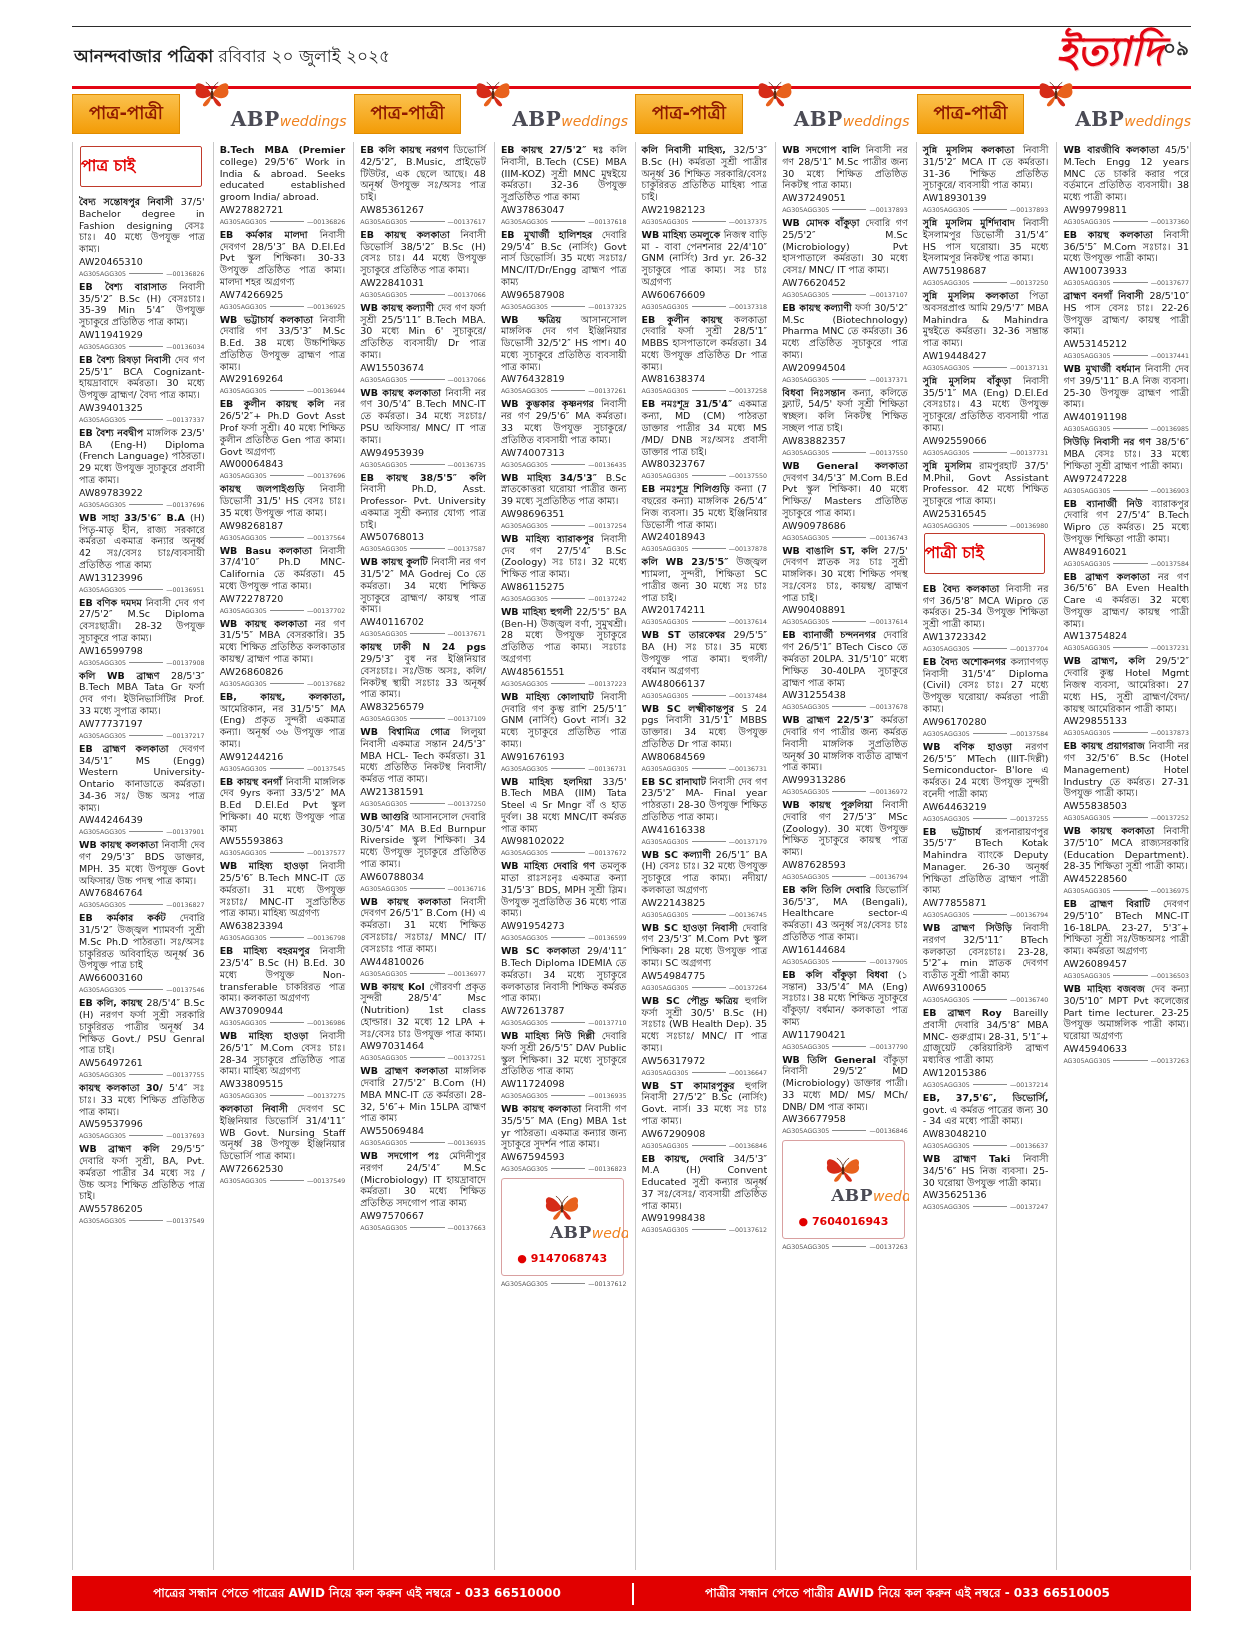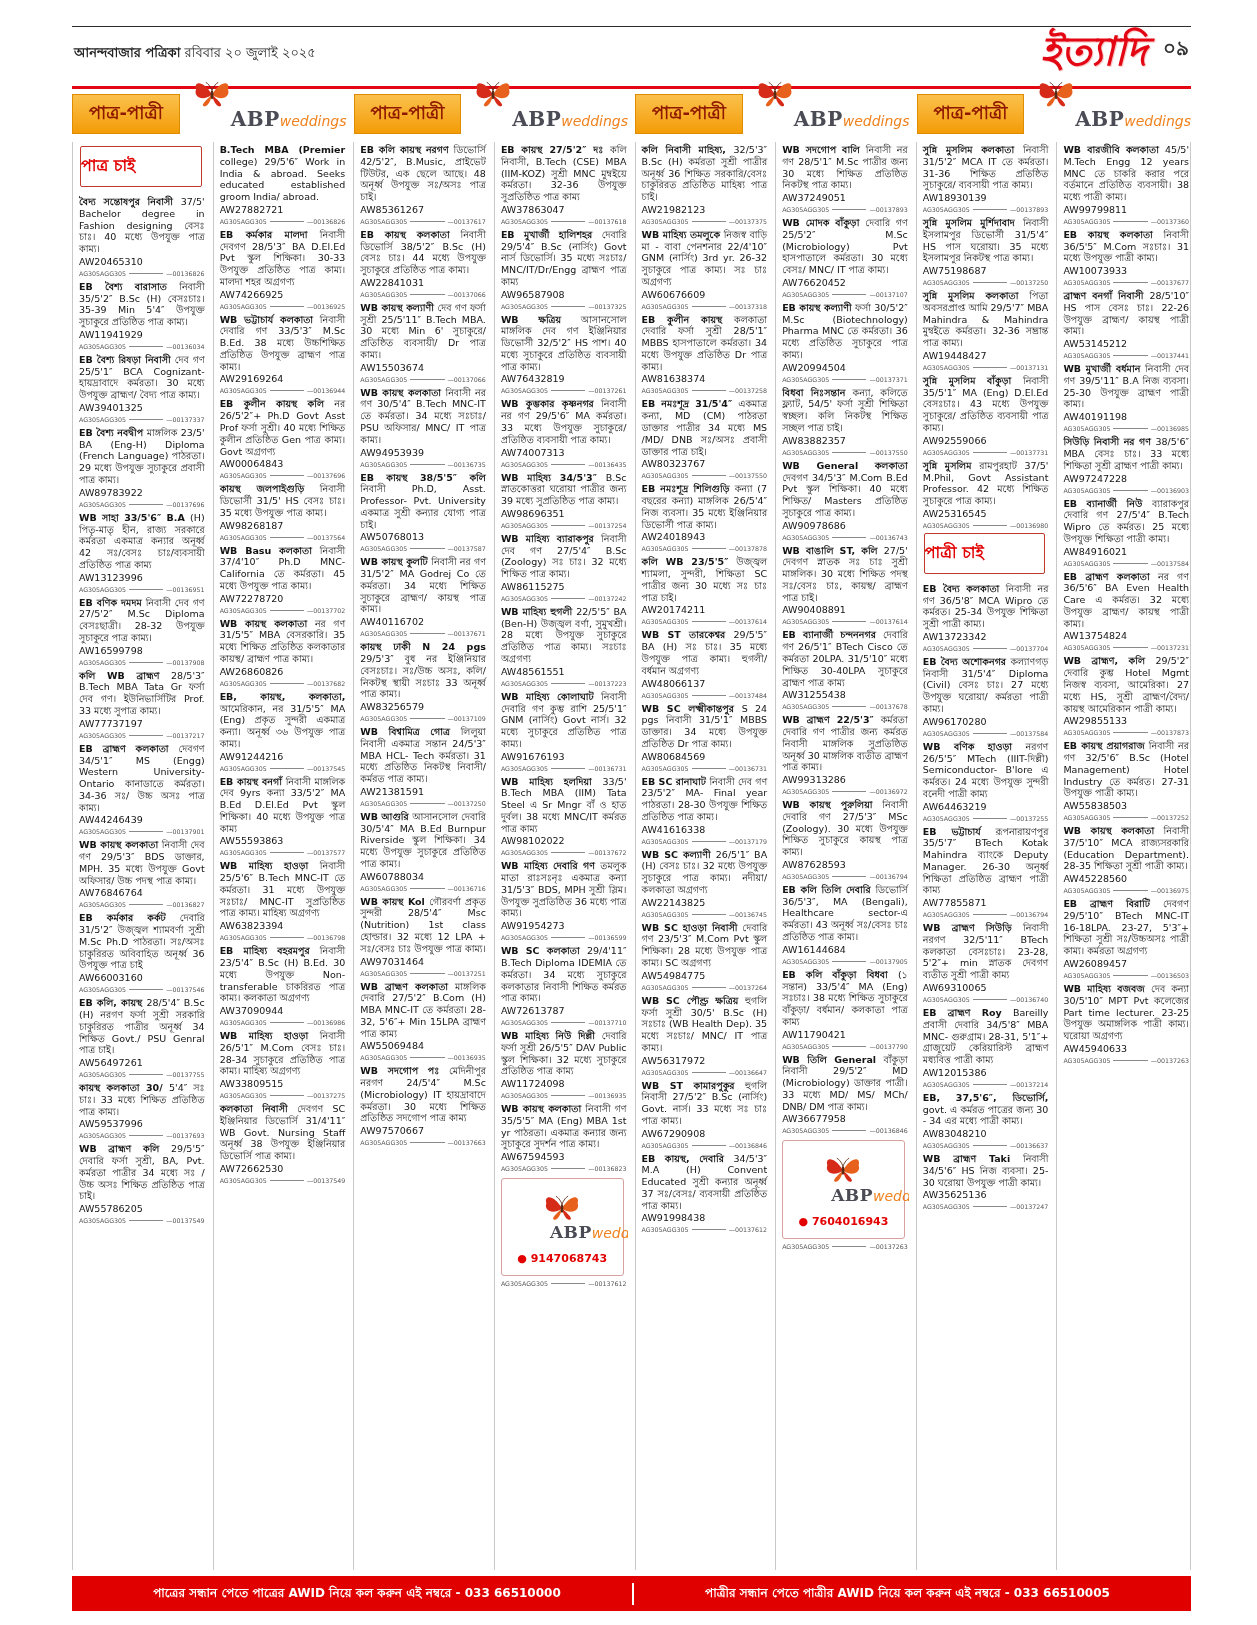--- a/index.html
+++ b/index.html
@@ -7,23 +7,23 @@
   body {
     width:1257px; height:1625px; position:relative; overflow:hidden;
     font-family:"DejaVu Sans", sans-serif; color:#141414;
     --accent-red:#e30613; --footer-red:#e10000; --header-text:#8f1800;
     --brand-gray:#4b4b55; --brand-orange:#f0821e; --section-red:#e20000;
   }
   .page { position:absolute; inset:0; padding:26px 66px 0 72px; }
 
   
   .masthead { border-top:1.5px solid #2b2b2b; display:flex; justify-content:space-between; align-items:flex-start; height:58px; padding:4px 2px 0; }
-  .mast-left { font-size:13px; color:#222; padding-top:12px; }
+  .mast-left { font-size:17px; color:#222; padding-top:12px; }
   .mast-left .paper { font-weight:bold; }
-  .mast-right { display:flex; align-items:flex-start; gap:16px; }
+  .mast-right { display:flex; align-items:flex-start; }
   .ityadi { font-family:"DejaVu Serif", serif; font-style:italic; font-weight:bold; font-size:40px; line-height:1; color:var(--accent-red); text-shadow:1px 1px 0 #f9c8c8; }
   .pageno { font-size:20px; font-weight:bold; color:#333; padding-top:2px; }
   .redline { height:3px; background:var(--accent-red); margin:2px 0 5px; }
 
   
   .header-strip { display:grid; grid-template-columns:repeat(8,1fr); gap:7px; height:40px; margin-bottom:8px; position:relative; }
   .hdr-orange { background:linear-gradient(#fbc14d,#f39c07); border:1px solid #e08c00; display:flex; align-items:center; justify-content:center; font-weight:bold; font-size:18px; color:var(--header-text); }
   .hdr-brand { position:relative; display:flex; align-items:flex-end; justify-content:center; padding-bottom:3px; }
   .butterfly { position:absolute; top:-17px; left:4px; width:42px; height:32px; }
   .butterfly svg { width:100%; height:100%; }
@@ -438,20 +438,29 @@
         <div class="ad">
           <p class="ad-text"><span class="ad-lead">WB আগুরি </span>আসানসোল দেবারি 30/5'4″ MA B.Ed Burnpur Riverside স্কুল শিক্ষিকা। 34 মধ্যে উপযুক্ত সুচাকুরে প্রতিষ্ঠিত পাত্র কাম্য।</p>
           <div class="ad-id">AW60788034</div>
           <div class="ad-code">
             <span class="code-left">AG305AGG305</span>
             <span class="code-rule"></span>
             <span class="code-right">—00136716</span>
           </div>
         </div>
         <div class="ad">
+          <p class="ad-text"><span class="ad-lead">WB কায়স্থ কলকাতা </span>নিবাসী দেবগণ 26/5'1″ B.Com (H) এ কর্মরতা। 31 মধ্যে শিক্ষিত বেসঃচাঃ/ সঃচাঃ/ MNC/ IT/ বেসঃচাঃ পাত্র কাম্য।</p>
+          <div class="ad-id">AW44810026</div>
+          <div class="ad-code">
+            <span class="code-left">AG305AGG305</span>
+            <span class="code-rule"></span>
+            <span class="code-right">—00136977</span>
+          </div>
+        </div>
+        <div class="ad">
           <p class="ad-text"><span class="ad-lead">WB কায়স্থ Kol </span>গৌরবর্ণা প্রকৃত সুন্দরী 28/5'4″ Msc (Nutrition) 1st class হোল্ডার। 32 মধ্যে 12 LPA + সঃ/বেসঃ চাঃ উপযুক্ত পাত্র কাম্য।</p>
           <div class="ad-id">AW97031464</div>
           <div class="ad-code">
             <span class="code-left">AG305AGG305</span>
             <span class="code-rule"></span>
             <span class="code-right">—00137251</span>
           </div>
         </div>
         <div class="ad">
           <p class="ad-text"><span class="ad-lead">WB ব্রাহ্মণ কলকাতা </span>মাঙ্গলিক দেবারি 27/5'2″ B.Com (H) MBA MNC-IT তে কর্মরতা। 28-32, 5'6″+ Min 15LPA ব্রাহ্মণ পাত্র কাম্য</p>

